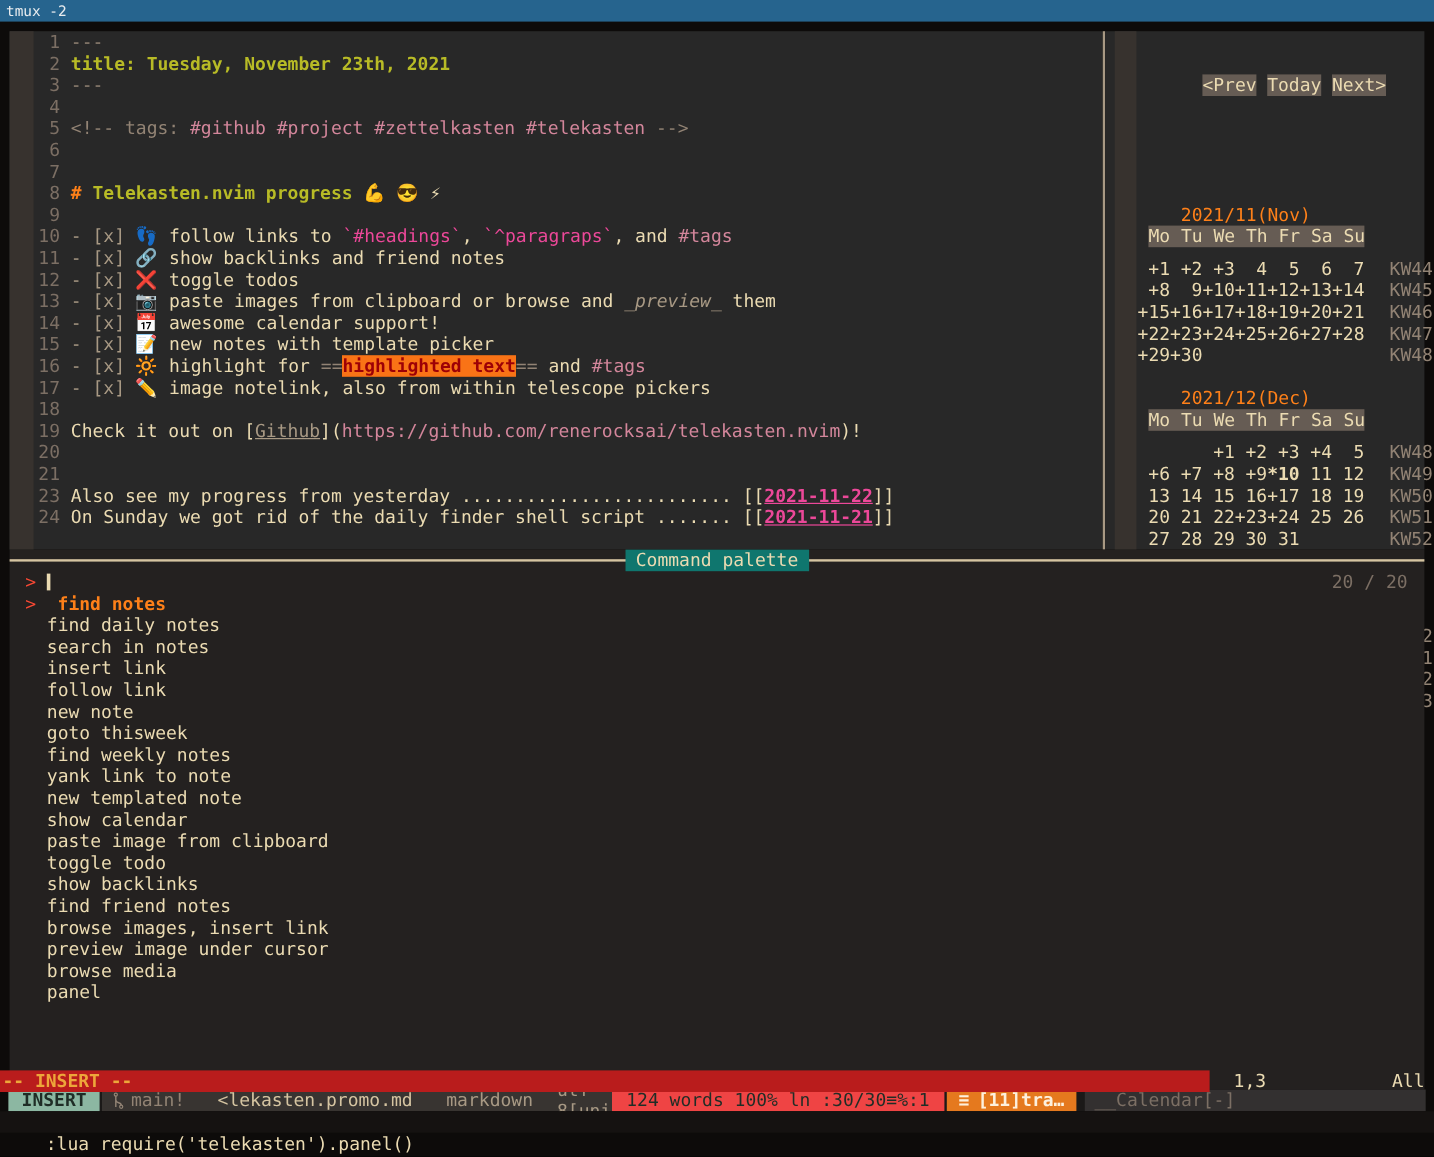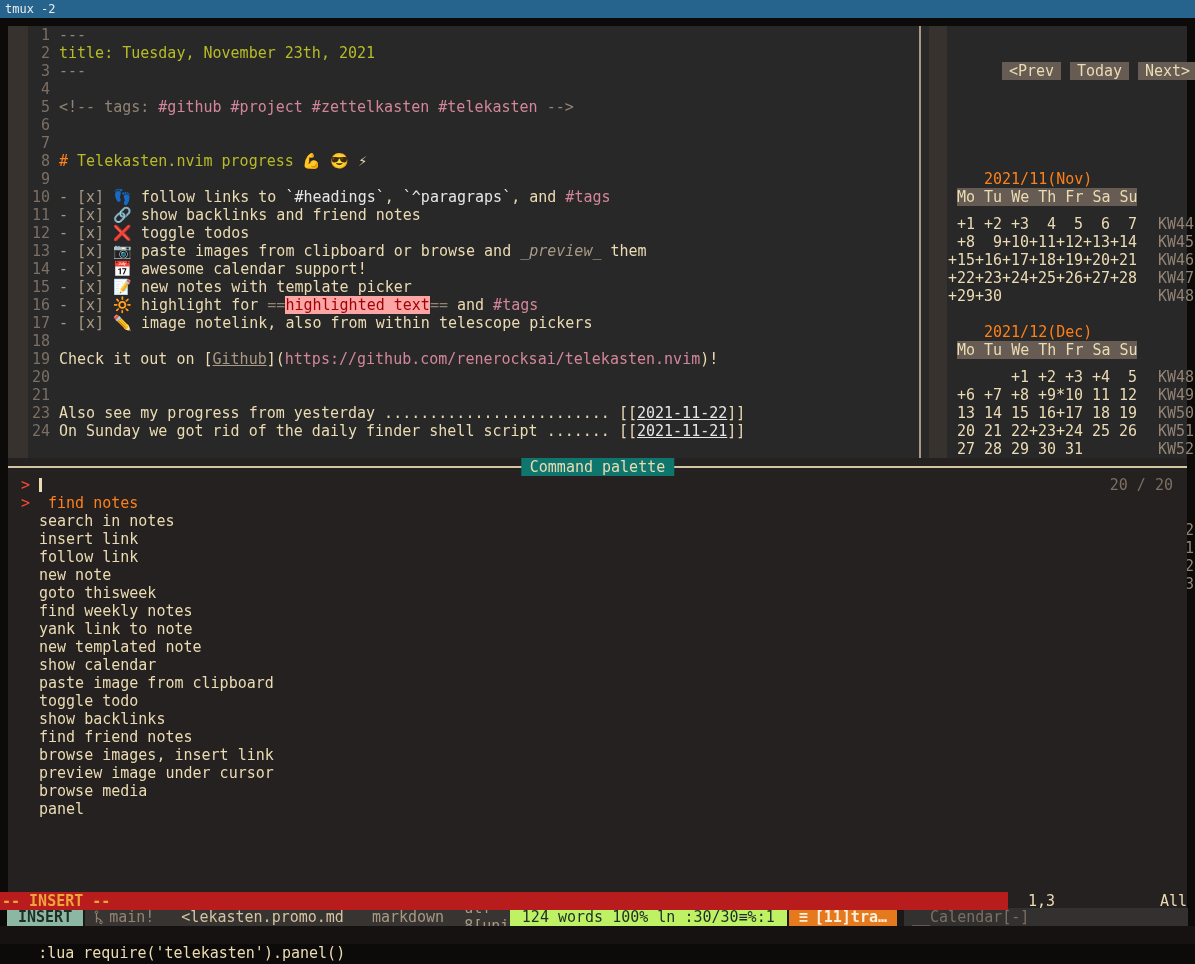--- a/index.html
+++ b/index.html
@@ -1,35 +1,35 @@
 <!DOCTYPE html>
 <html><head>
 <meta charset="utf-8">
 <style>
   html,body{margin:0;padding:0;background:#000;}
   .screen{position:relative;width:1195px;height:964px;background:#0d0b0a;
           font-family:"DejaVu Sans Mono","Liberation Mono",monospace;font-size:15px;overflow:hidden;}
-  .b{font-weight:normal}.u{text-decoration:underline}.i{font-style:italic}
+  .b{font-weight:bold}.u{text-decoration:underline}.i{font-style:italic}
   .c-cream{color:#ebdbb2}.c-gray{color:#928374}.c-dim{color:#a89984}
-  .c-green{color:#b8bb26}.c-aqua{color:#e5e5e5}.c-pink{color:#d3869b}.c-orange{color:#fe8019}
+  .c-green{color:#b8bb26}.c-aqua{color:#ec4899}.c-pink{color:#d3869b}.c-orange{color:#fe8019}
   .c-red{color:#fb4934}.c-yellow{color:#fabd2f}.c-teal{color:#83a598}.c-today{color:#b8bb26}
-  .c-hl{color:#9d0006;background:#fca5a5}
+  .c-hl{color:#9d0006;background:#f97316}
   .titlebar{position:absolute;left:0;top:0;width:100%;height:18px;background:#26648e;color:#e8ecef;
             font-size:12px;line-height:18px;padding-left:5px;box-sizing:border-box}
   .editor-win{position:absolute;left:8px;top:26px;width:911px;height:432px;background:#282828}
   .editor-gutter{position:absolute;left:0;top:0;width:20px;height:432px;background:#37322e}
   .ed-lines{position:absolute;left:0;top:0}
   .ed-line{height:18px;line-height:18px;white-space:pre}
   .lnum{display:inline-block;width:42px;text-align:right;color:#7c6f64;margin-right:9px}
   .vsep{position:absolute;left:919px;top:26px;width:2px;height:432px;background:#a89984}
   .cal-win{position:absolute;left:921px;top:26px;width:266px;height:432px;background:#282828}
   .cal-gutter{position:absolute;left:8px;top:0;width:18px;height:432px;background:#37322e}
   .cal-content{position:absolute;left:27px;top:0;white-space:pre}
   .cal-nav{height:18px;line-height:18px;margin-left:54px;display:flex;gap:9px}
-  .cal-btn{background:#665c54;color:#ebdbb2;width:59px;display:inline-block;text-align:center}
+  .cal-btn{background:#665c54;color:#ebdbb2;width:45px;display:inline-block;text-align:center}
   .cal-blank,.cal-gap{height:18px}
   .cal-title{height:18px;line-height:18px;color:#fe8019}
   .cal-hrow{height:27px;line-height:18px}
   .cal-header{background:#665c54;color:#ebdbb2;margin-left:9px;display:inline-block;width:180px}
   .cal-row{height:18px;line-height:18px}
   .cal-cell{display:inline-block;width:27px;text-align:right;white-space:pre;color:#ebdbb2}
   .cal-kw{margin-left:21px;color:#928374}
   .palette-win{position:absolute;left:8px;top:458px;width:1179px;height:450px;background:#242120}
   .p-divider{position:relative;height:18px}
   .p-divider::before{content:"";position:absolute;left:0;right:0;top:8px;height:2px;background:#d5c4a1}
@@ -44,21 +44,21 @@
   .p-row.sel .p-row-caret{width:27px}
   .statusline{position:absolute;left:7px;top:908px;width:1181px;height:18px;line-height:18px;
               display:flex;background:#1b1918}
   .sl-mode{background:#8cb7a2;color:#1f2d26;font-weight:bold;padding:0 11px}
   .sl-mid{flex:1;background:#383431;margin-left:2px;display:flex;align-items:center;color:#928374;overflow:hidden}
   .branch-icon{margin-left:8px;flex:none}
   .sl-branch{margin-left:5px}
   .sl-file{margin-left:27px;color:#d5c4a1}
   .sl-ft{margin-left:28px;color:#a89984}
   .sl-enc{margin-left:20px;color:#a89984}
-  .sl-words{background:#bef264;color:#1f2d26;padding:0 12px;margin-left:0;white-space:pre}
+  .sl-words{background:#ef4444;color:#1f2d26;padding:0 12px;margin-left:0;white-space:pre}
   .sl-tab{background:#e5791e;color:#fdf0dd;font-weight:bold;padding:0 10px;margin-left:2px;
           display:flex;align-items:center;gap:7px;white-space:pre}
   .sl-cal{width:284px;background:#333030;margin-left:7px;color:#7c6f64;padding-left:8px;box-sizing:border-box;white-space:pre}
   .cmdline{position:absolute;left:0;top:926px;width:1195px;height:18px;line-height:18px;background:#151211;
            color:#ebdbb2;padding-left:2px;box-sizing:border-box;white-space:pre}
   .bottomline{position:absolute;left:0;top:892px;width:1008px;height:18px;line-height:18px;background:#b91c1c}
   .mode-msg{color:#eda63a;font-weight:bold;padding-left:2px;white-space:pre}
   .ruler{position:absolute;left:1028px;top:0;color:#ebdbb2}
   .scrollpos{position:absolute;left:1160px;top:0;color:#ebdbb2}
 </style>
@@ -118,20 +118,21 @@
   <div class="palette-win">
     <div class="p-divider">
       <span class="p-title">Command palette</span>
     </div>
     <div class="p-prompt">
       <span class="p-caret c-red">&gt;</span><span class="cursor"></span>
       <span class="p-counter">20 / 20</span>
     </div>
     <div id="p-items">
         <div class="p-row sel"><span class="p-row-caret c-red">&gt;</span><span class="c-orange b">find notes</span></div>
+        <div class="p-row"><span class="p-row-caret c-red"></span><span class="c-cream">find daily notes</span></div>
         <div class="p-row"><span class="p-row-caret c-red"></span><span class="c-cream">search in notes</span></div>
         <div class="p-row"><span class="p-row-caret c-red"></span><span class="c-cream">insert link</span></div>
         <div class="p-row"><span class="p-row-caret c-red"></span><span class="c-cream">follow link</span></div>
         <div class="p-row"><span class="p-row-caret c-red"></span><span class="c-cream">new note</span></div>
         <div class="p-row"><span class="p-row-caret c-red"></span><span class="c-cream">goto thisweek</span></div>
         <div class="p-row"><span class="p-row-caret c-red"></span><span class="c-cream">find weekly notes</span></div>
         <div class="p-row"><span class="p-row-caret c-red"></span><span class="c-cream">yank link to note</span></div>
         <div class="p-row"><span class="p-row-caret c-red"></span><span class="c-cream">new templated note</span></div>
         <div class="p-row"><span class="p-row-caret c-red"></span><span class="c-cream">show calendar</span></div>
         <div class="p-row"><span class="p-row-caret c-red"></span><span class="c-cream">paste image from clipboard</span></div>

